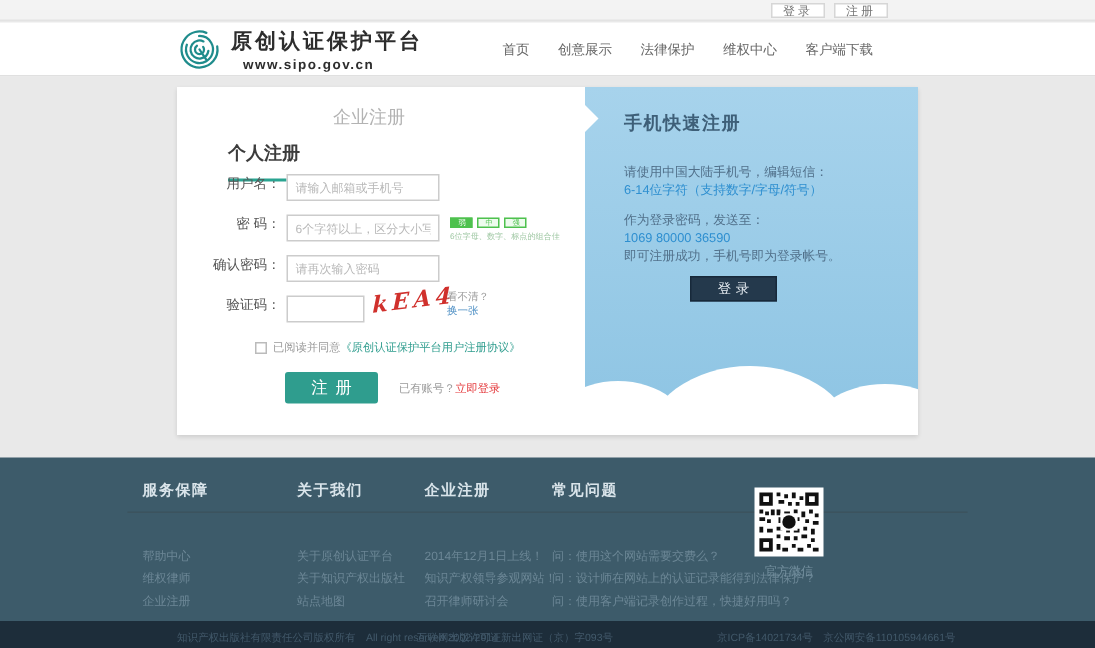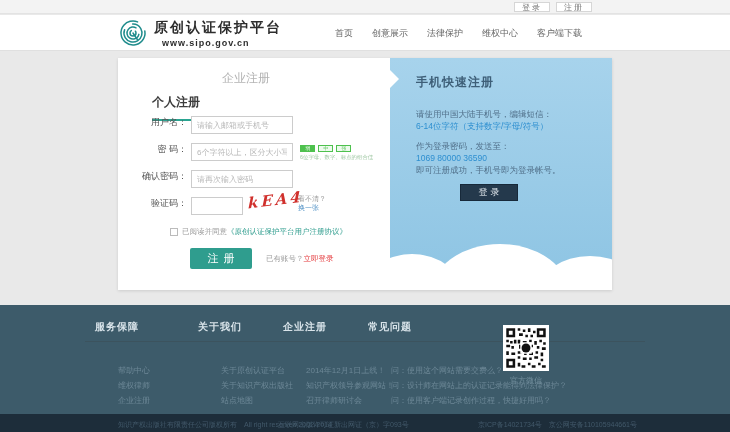--- a/index.html
+++ b/index.html
@@ -70,21 +70,21 @@
   .cloud.c2 { left:40px; bottom:-58px; width:140px; height:104px; }
   .cloud.c3 { left:148px; bottom:-40px; width:104px; height:74px; }
   .cloud.base { left:0; bottom:-6px; width:222px; height:16px; border-radius:0; }
 
   
   .footer { position:absolute; left:0; top:305px; width:730px; height:109px; background:#3d5b6a; }
   .f-divider { position:absolute; left:85px; top:36px; width:560px; height:1px; background:rgba(0,0,0,.18); border-bottom:1px solid rgba(255,255,255,.05); }
   .f-col { position:absolute; top:15px; }
   .f-col h4 { font-size:10px; color:#d9e4ea; font-weight:bold; letter-spacing:1px; }
   .f-col ul { list-style:none; margin-top:29px; }
-  .f-col li { font-size:8px; color:#6c8796; line-height:15px; cursor:pointer; white-space:nowrap;margin-left:23px; }
+  .f-col li { font-size:8px; color:#6c8796; line-height:15px; cursor:pointer; white-space:nowrap; }
   .col1{left:95px;} .col2{left:198px;} .col3{left:283px;} .col4{left:368px;}
   .qr-box { position:absolute; left:503px; top:20px; width:46px; height:46px; background:#fff; padding:2px; }
   .qr-label { position:absolute; left:503px; top:70px; width:46px; text-align:center; font-size:8px; color:#74909f; }
 
   
   .bottombar { position:absolute; left:0; top:414px; width:730px; height:18px; background:#1d2d3a; }
   .bottombar span { position:absolute; top:6px; font-size:7px; color:#42596a; white-space:nowrap; }
   .bb-copy { left:118px; } .bb-lic { left:278px; } .bb-icp { left:478px; }
 </style>
 </head>

